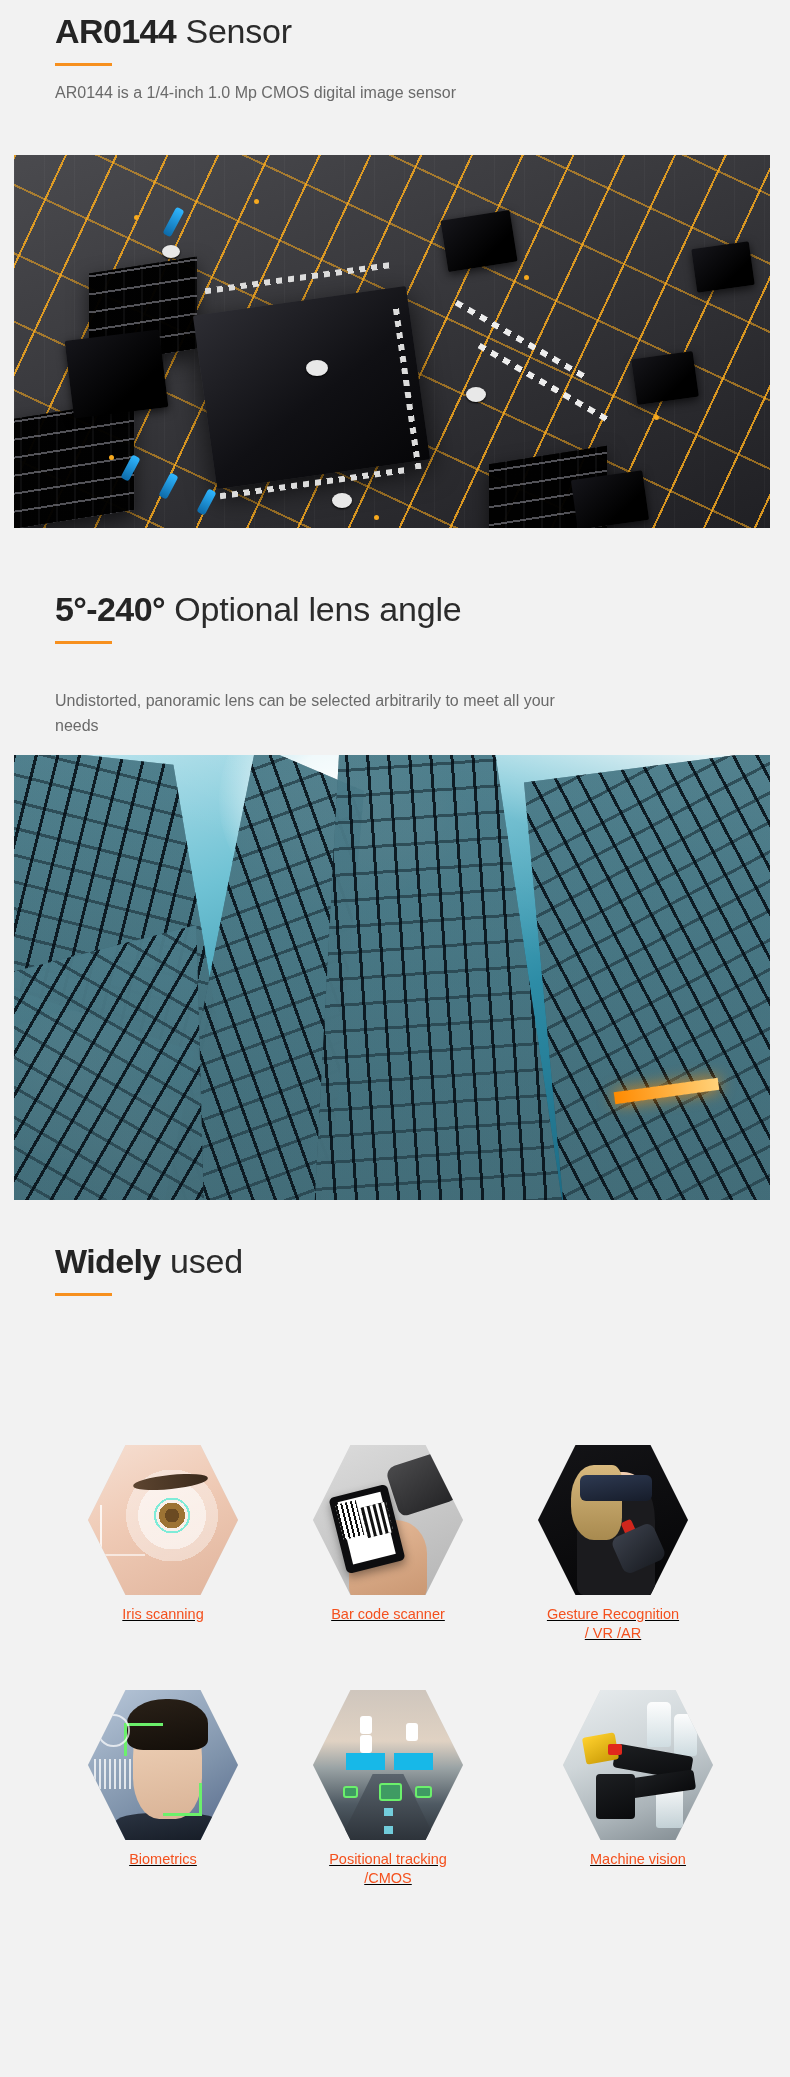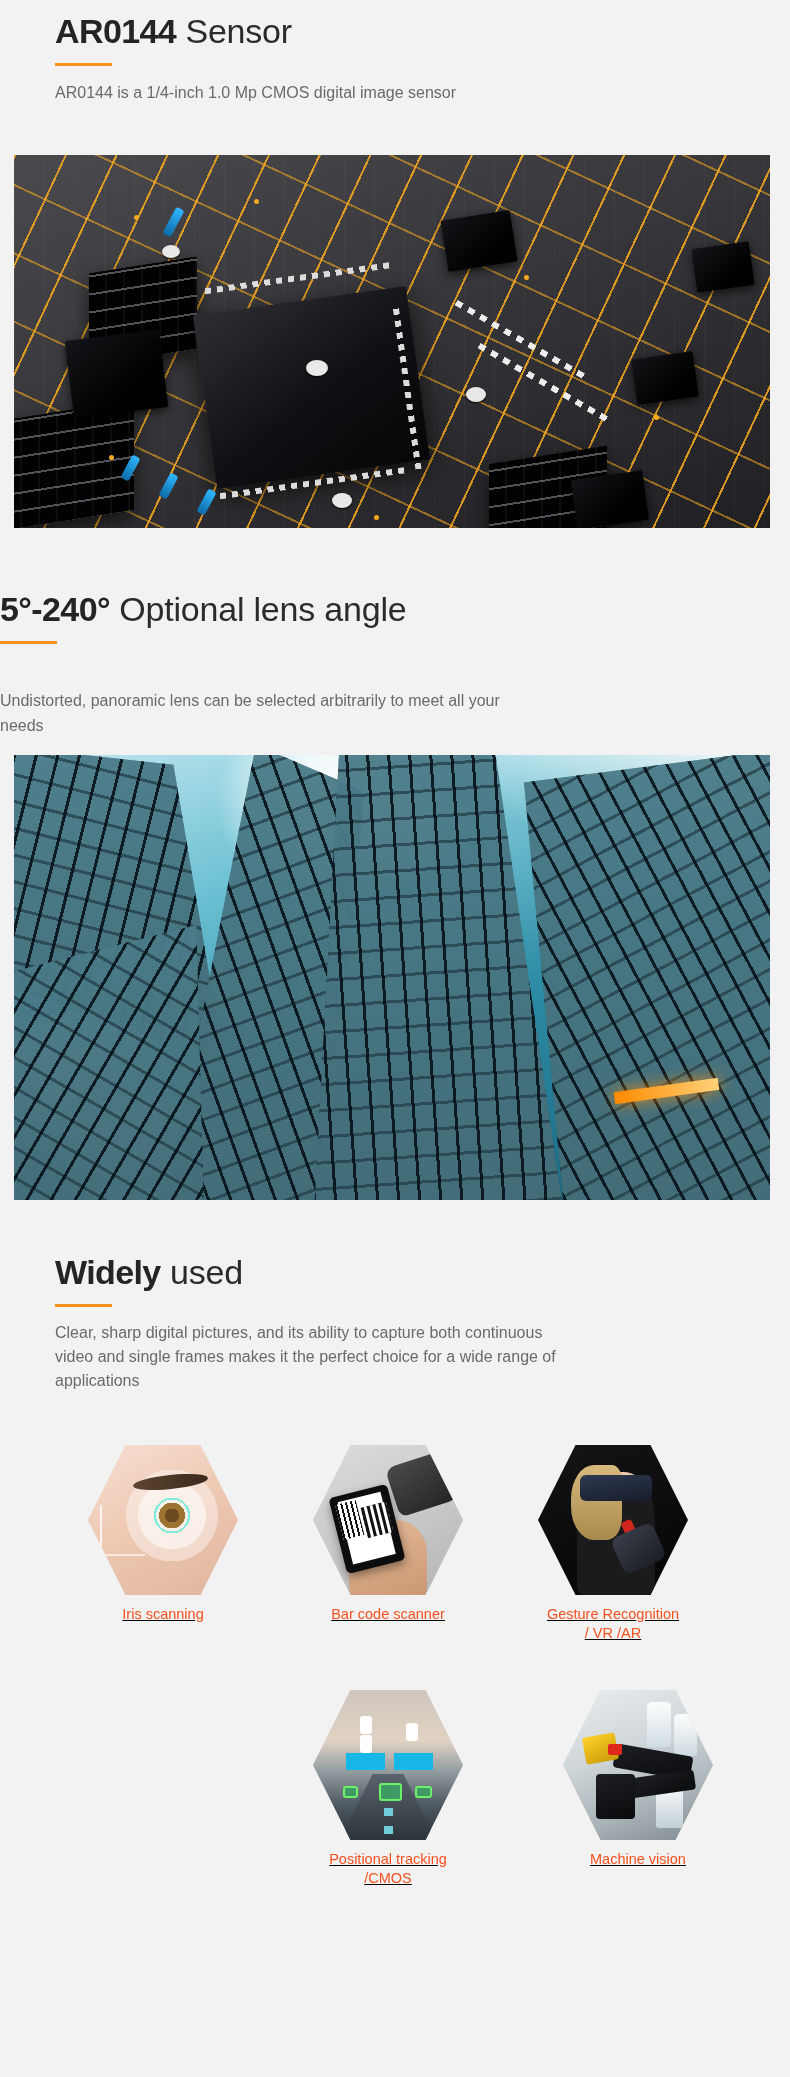--- a/index.html
+++ b/index.html
@@ -304,21 +304,21 @@
     <div class="dot-y" style="left:640px;top:260px;"></div>
     <div class="dot-y" style="left:360px;top:360px;"></div>
     <div class="dot-y" style="left:95px;top:300px;"></div>
     <div class="cap-blue" style="left:155px; top:52px; width:9px; height:30px; transform:rotate(28deg);"></div>
     <div class="cap-blue" style="left:112px; top:300px; width:9px; height:26px; transform:rotate(28deg);"></div>
     <div class="cap-blue" style="left:150px; top:318px; width:9px; height:26px; transform:rotate(28deg);"></div>
     <div class="cap-blue" style="left:188px; top:334px; width:9px; height:26px; transform:rotate(28deg);"></div>
   </div>
 
   <div class="section" style="top:588px;">
-    <div style="">
+    <div style="padding-left:55px;">
       <div class="heading">
         <span class="strong">5°-240°</span><span> Optional lens angle</span>
       </div>
       <div class="accent-rule"></div>
       <div class="subtext" style="max-width:500px;margin-top:44px;">Undistorted, panoramic lens can be selected arbitrarily to meet all your needs</div>
     </div>
   </div>
 
   <div class="photo glass" style="left:14px; top:755px; width:756px; height:445px;">
     <div class="sunburst" style="left:205px; top:-70px; width:230px; height:230px;"></div>
@@ -331,27 +331,26 @@
          clip-path: polygon(46% 0%, 100% 10%, 82% 100%, 0% 100%);"></div>
     <div class="tower" style="--a:86deg; left:300px; top:-10px; width:250px; height:470px;
          clip-path: polygon(10% 2%, 72% 0%, 100% 100%, 0% 100%);"></div>
     <div class="tower" style="--a:62deg; left:510px; top:-10px; width:290px; height:470px;
          clip-path: polygon(0% 8%, 100% 0%, 100% 100%, 14% 100%);"></div>
     <div class="tower" style="--a:120deg; left:0px; top:170px; width:190px; height:290px;
          clip-path: polygon(0% 16%, 96% 0%, 100% 100%, 0% 100%);"></div>
     <div class="amber-strip" style="left:600px; top:330px; width:105px; height:12px; transform:rotate(-8deg);"></div>
   </div>
 
-  <div class="section" style="top:1240px;margin-top:11px;">
+  <div class="section" style="top:1240px;">
     <div style="padding-left:55px;">
       <div class="heading">
         <span class="strong">Widely</span><span> used</span>
       </div>
       <div class="accent-rule"></div>
-      <div class="subtext" style="max-width:505px; line-height:24px;">Clear, sharp digital pictures, and its ability to capture both continuous video and single frames makes it the perfect choice for a wide range of applications</div>
     </div>
   </div>
 
   <div class="hex-grid" style="top:1445px; height:500px;">
 
     <div class="hex-cell" style="left:88px; top:0;">
       <div class="hex">
         <div class="art-iris" style="position:relative;">
           <div class="art-brow"></div>
         </div>
@@ -381,20 +380,34 @@
           <div class="vr-hair"></div>
           <div class="vr-headset"></div>
           <div class="vr-red"></div>
           <div class="vr-glove"></div>
         </div>
       </div>
       <div class="hex-label">Gesture Recognition
 / VR /AR</div>
     </div>
 
+    <div class="hex-cell" style="left:88px; top:245px;">
+      <div class="hex">
+        <div class="art-face" style="position:relative;">
+          <div class="face-suit"></div>
+          <div class="face-head"></div>
+          <div class="face-hair"></div>
+          <div class="bracket tl"></div>
+          <div class="bracket br"></div>
+          <div class="hud-circle"></div>
+          <div class="hud-wave"></div>
+        </div>
+      </div>
+      <div class="hex-label">Biometrics</div>
+    </div>
 
     <div class="hex-cell" style="left:313px; top:245px;">
       <div class="hex">
         <div class="art-adas" style="position:relative;">
           <div class="road"></div>
           <div class="lane-dash"></div>
           <div class="car-icon" style="left:31%; top:17%;"></div>
           <div class="car-icon" style="left:31%; top:30%;"></div>
           <div class="car-icon" style="left:62%; top:22%;"></div>
           <div class="hud-tag" style="left:22%; top:42%; width:26%;"></div>

